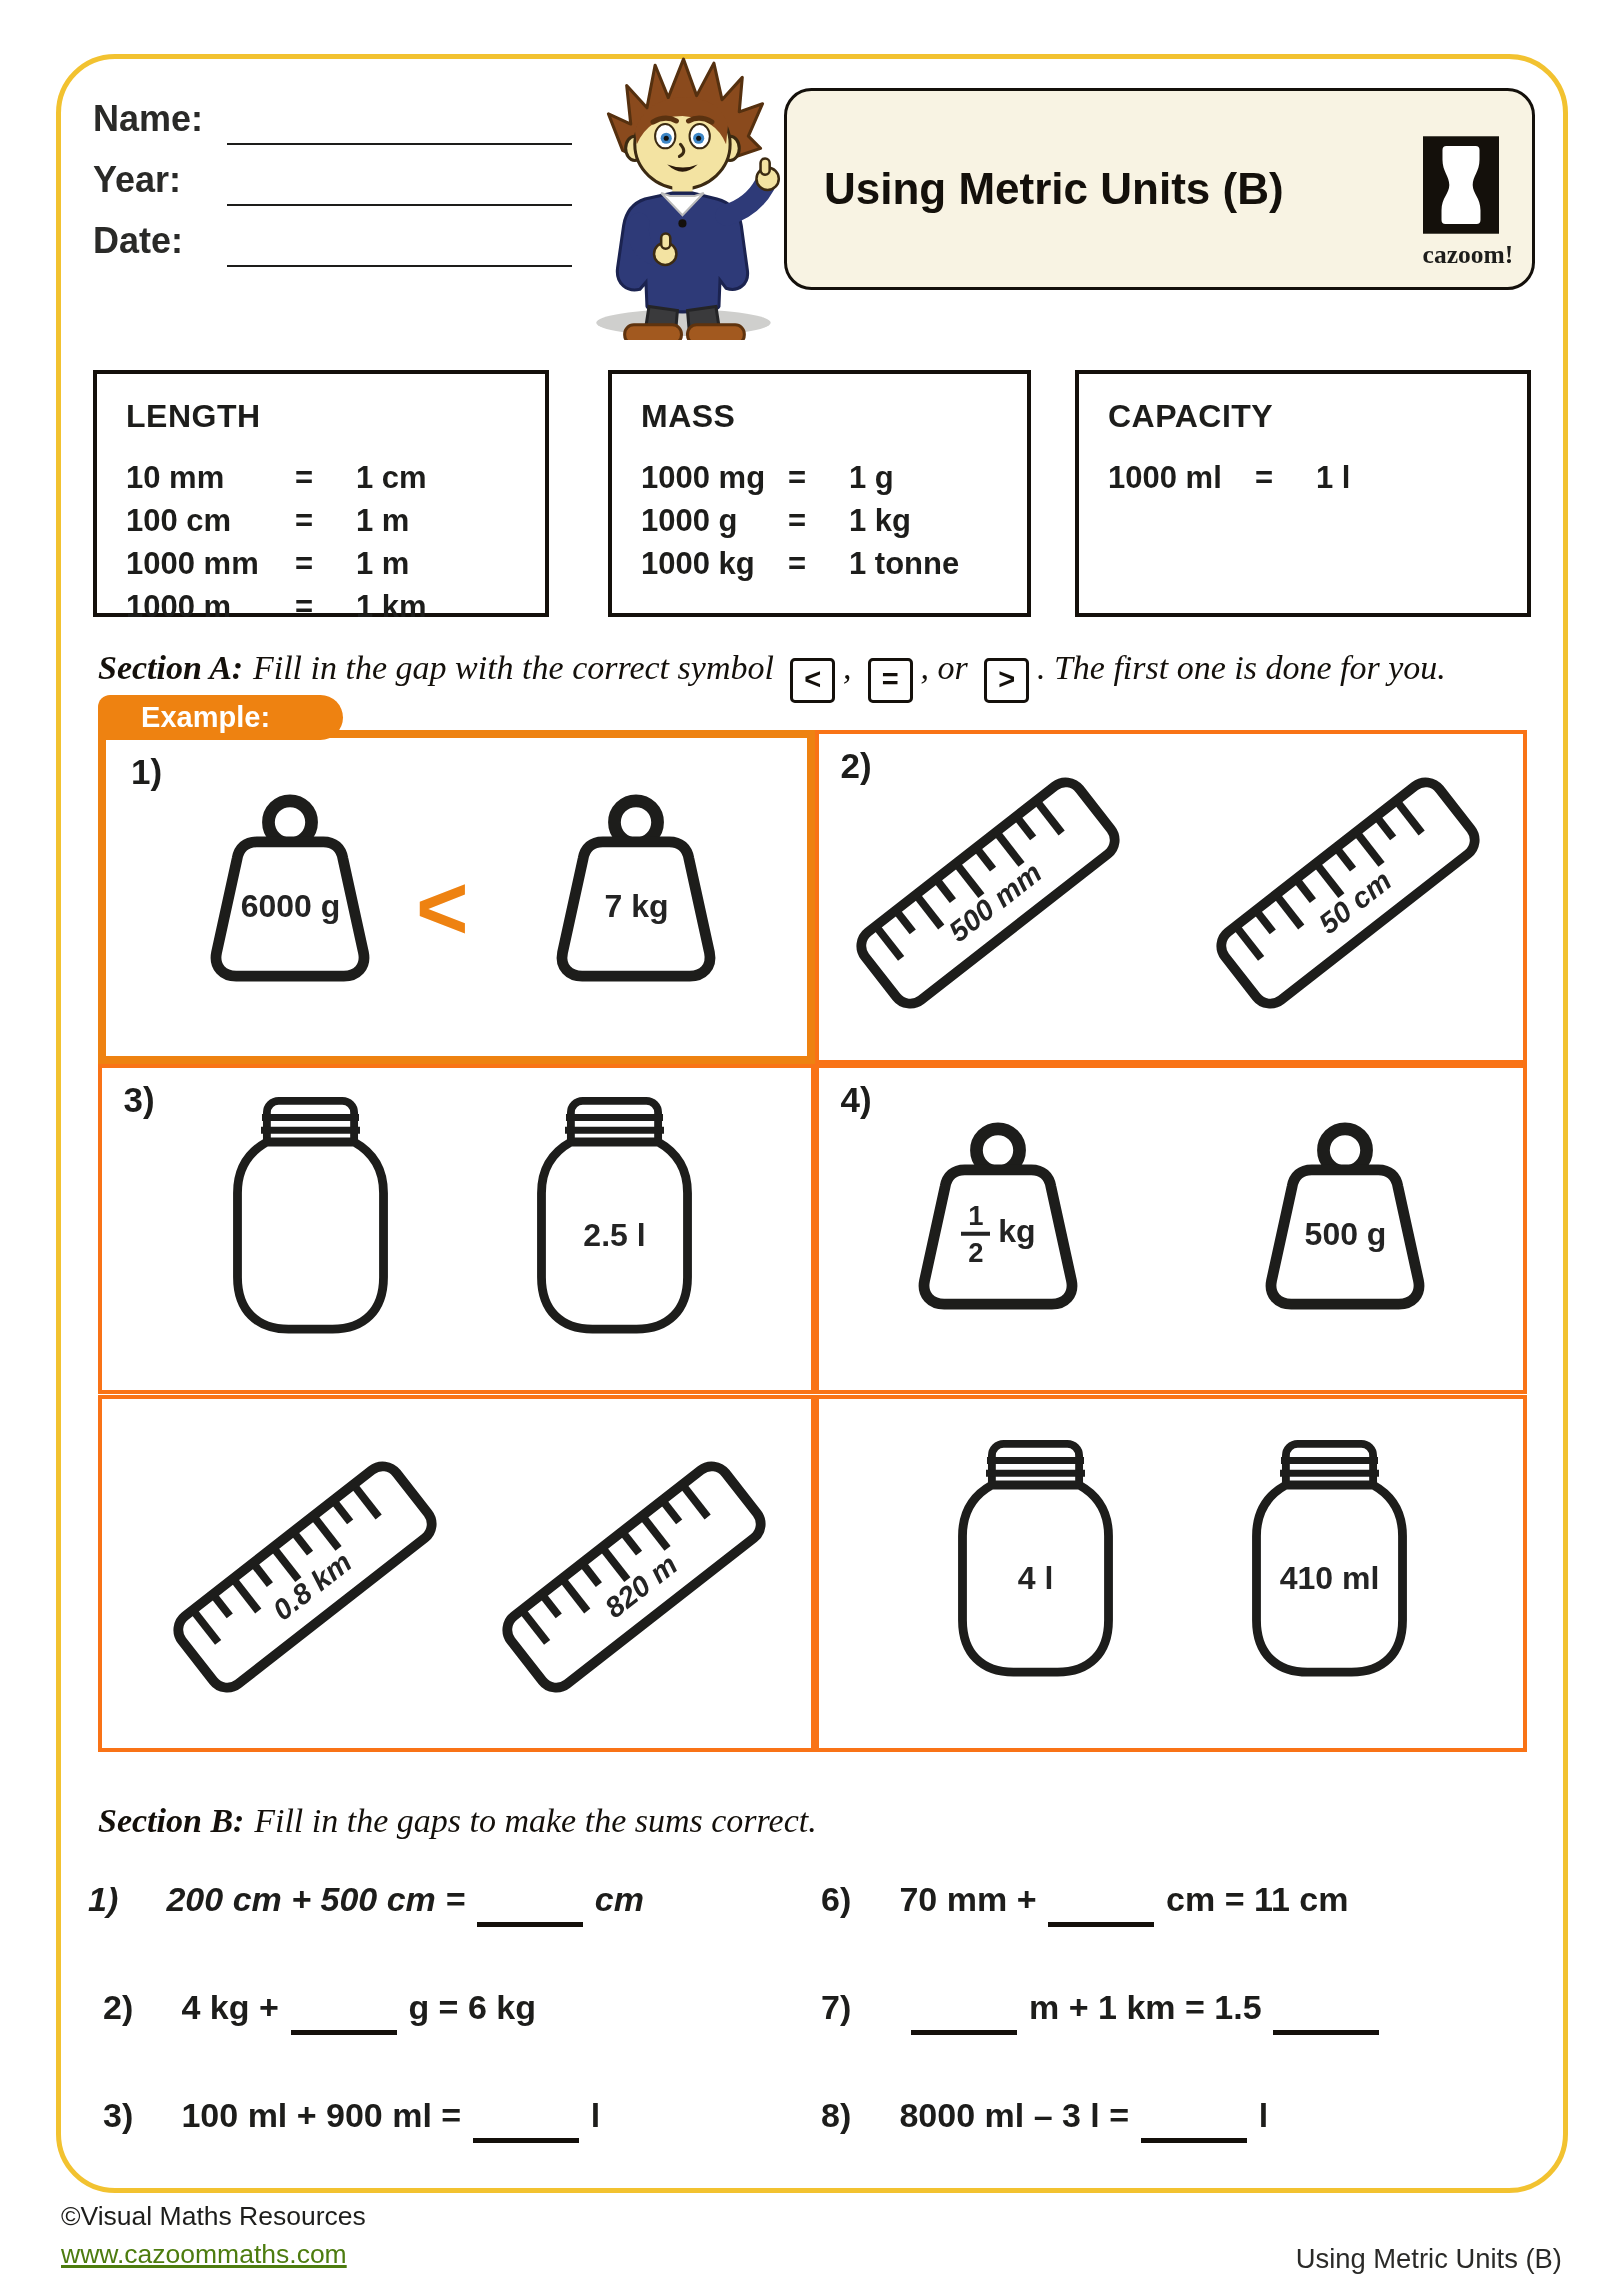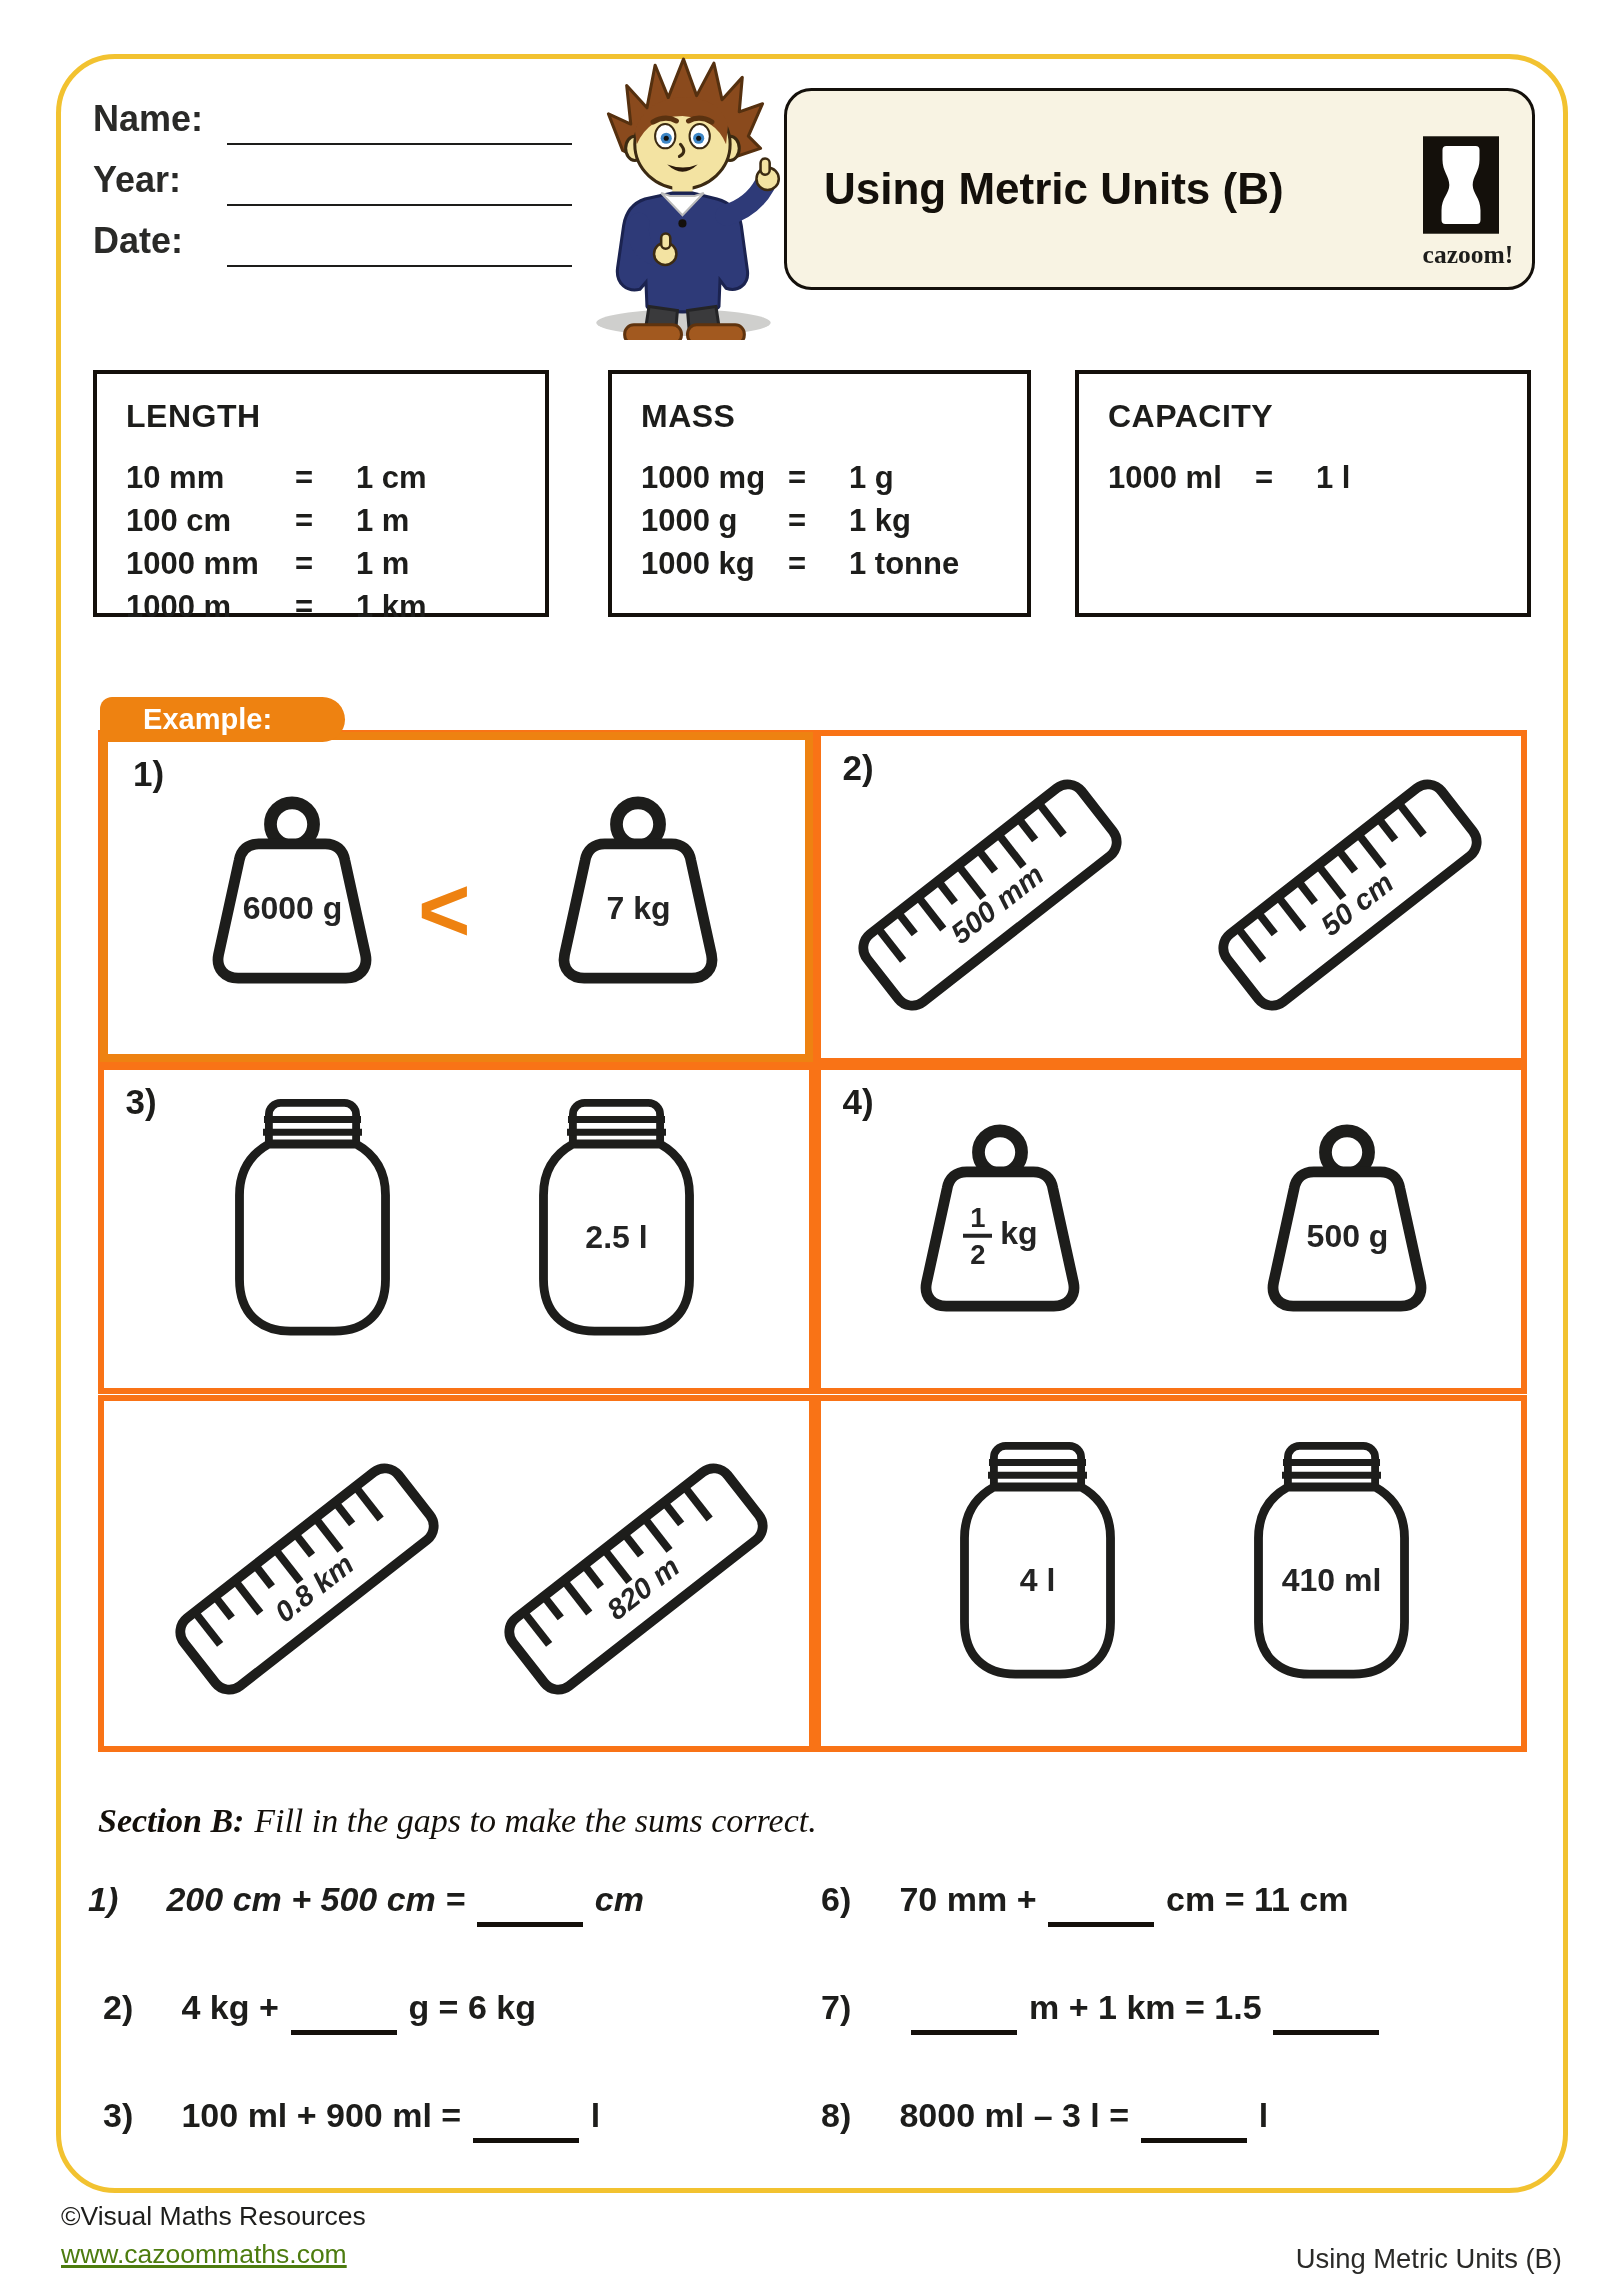--- a/index.html
+++ b/index.html
@@ -24,21 +24,21 @@
   .refrow .qty{width:169px;}
   .refrow .eqs{width:61px;}
   
   .secline{position:absolute;font-family:"Liberation Serif",serif;font-style:italic;font-size:34px;color:#14100b;}
   .secline b{font-weight:bold;margin-right:9.8px;}
   .symbox{display:inline-block;width:39px;height:39px;border:3.9px solid #14100b;border-radius:4.9px;
           font-family:"Liberation Sans",sans-serif;font-style:normal;font-weight:bold;font-size:29px;
           text-align:center;line-height:37px;vertical-align:-9.8px;margin:0 7.8px;background:#fff;}
   
   .grid{position:absolute;left:98px;top:730px;width:1429px;height:1021px;}
-  .cell{position:absolute;box-sizing:border-box;border:6px solid #f97316;background:#fff;text-decoration:underline;}
+  .cell{position:absolute;box-sizing:border-box;border:4px solid #f97316;background:#fff;text-decoration:underline;}
   .cellnum{position:absolute;left:21.6px;top:11.8px;font-size:35px;font-weight:bold;}
   .exborder{position:absolute;left:-3.9px;top:-3.9px;right:-3.9px;bottom:-3.9px;border:8.8px solid #ee8211;pointer-events:none;}
   .extab{position:absolute;left:-3.9px;top:-39px;width:245px;height:45px;background:#ee8211;
          border-radius:13.7px 25.5px 25.5px 0;color:#fff;font-size:29px;font-weight:bold;
          line-height:45px;padding-left:43px;box-sizing:border-box;}
   .relsym{position:absolute;font-size:90px;font-weight:bold;color:#ee8211;}
   .icon{position:absolute;}
   .iconlabel{position:absolute;left:0;top:54%;width:100%;transform:translateY(-50%);
              text-align:center;font-size:32px;font-weight:bold;color:#242424;line-height:39px;}
   .ruler-wrap{transform:rotate(-38deg);transform-origin:center center;}
@@ -189,20 +189,26 @@
 
   <div class="refbox" style="left:1075px;width:456px;">
     <div class="rtitle">CAPACITY</div>
     <div class="refrow">
       <span class="qty" style="width:147px">1000 ml</span>
       <span class="eqs">=</span>
       <span>1 l</span>
       </div>
   </div>
 
+  <div class="secline" style="left:98px;top:649px;">
+    <b>Section A:</b><span>Fill in the gap with the correct symbol</span>
+    <span class="symbox">&lt;</span><span>,</span>
+    <span class="symbox">=</span><span>, or</span>
+    <span class="symbox">&gt;</span><span>. The first one is done for you.</span>
+  </div>
 
   <div class="grid">
 
     <div class="cell" style="left:0;top:0;width:717px;height:334px;">
       <div class="exborder"></div>
       <div class="extab">Example:</div>
       <div class="cellnum" style="left:29px;top:17.6px;">1)</div>
       <div class="icon" style="left:83px;top:57px;width:211px;height:191px;">
         <svg width="211" height="191" viewBox="0 0 215 195">
             <use href="#sym-weight"></use>

